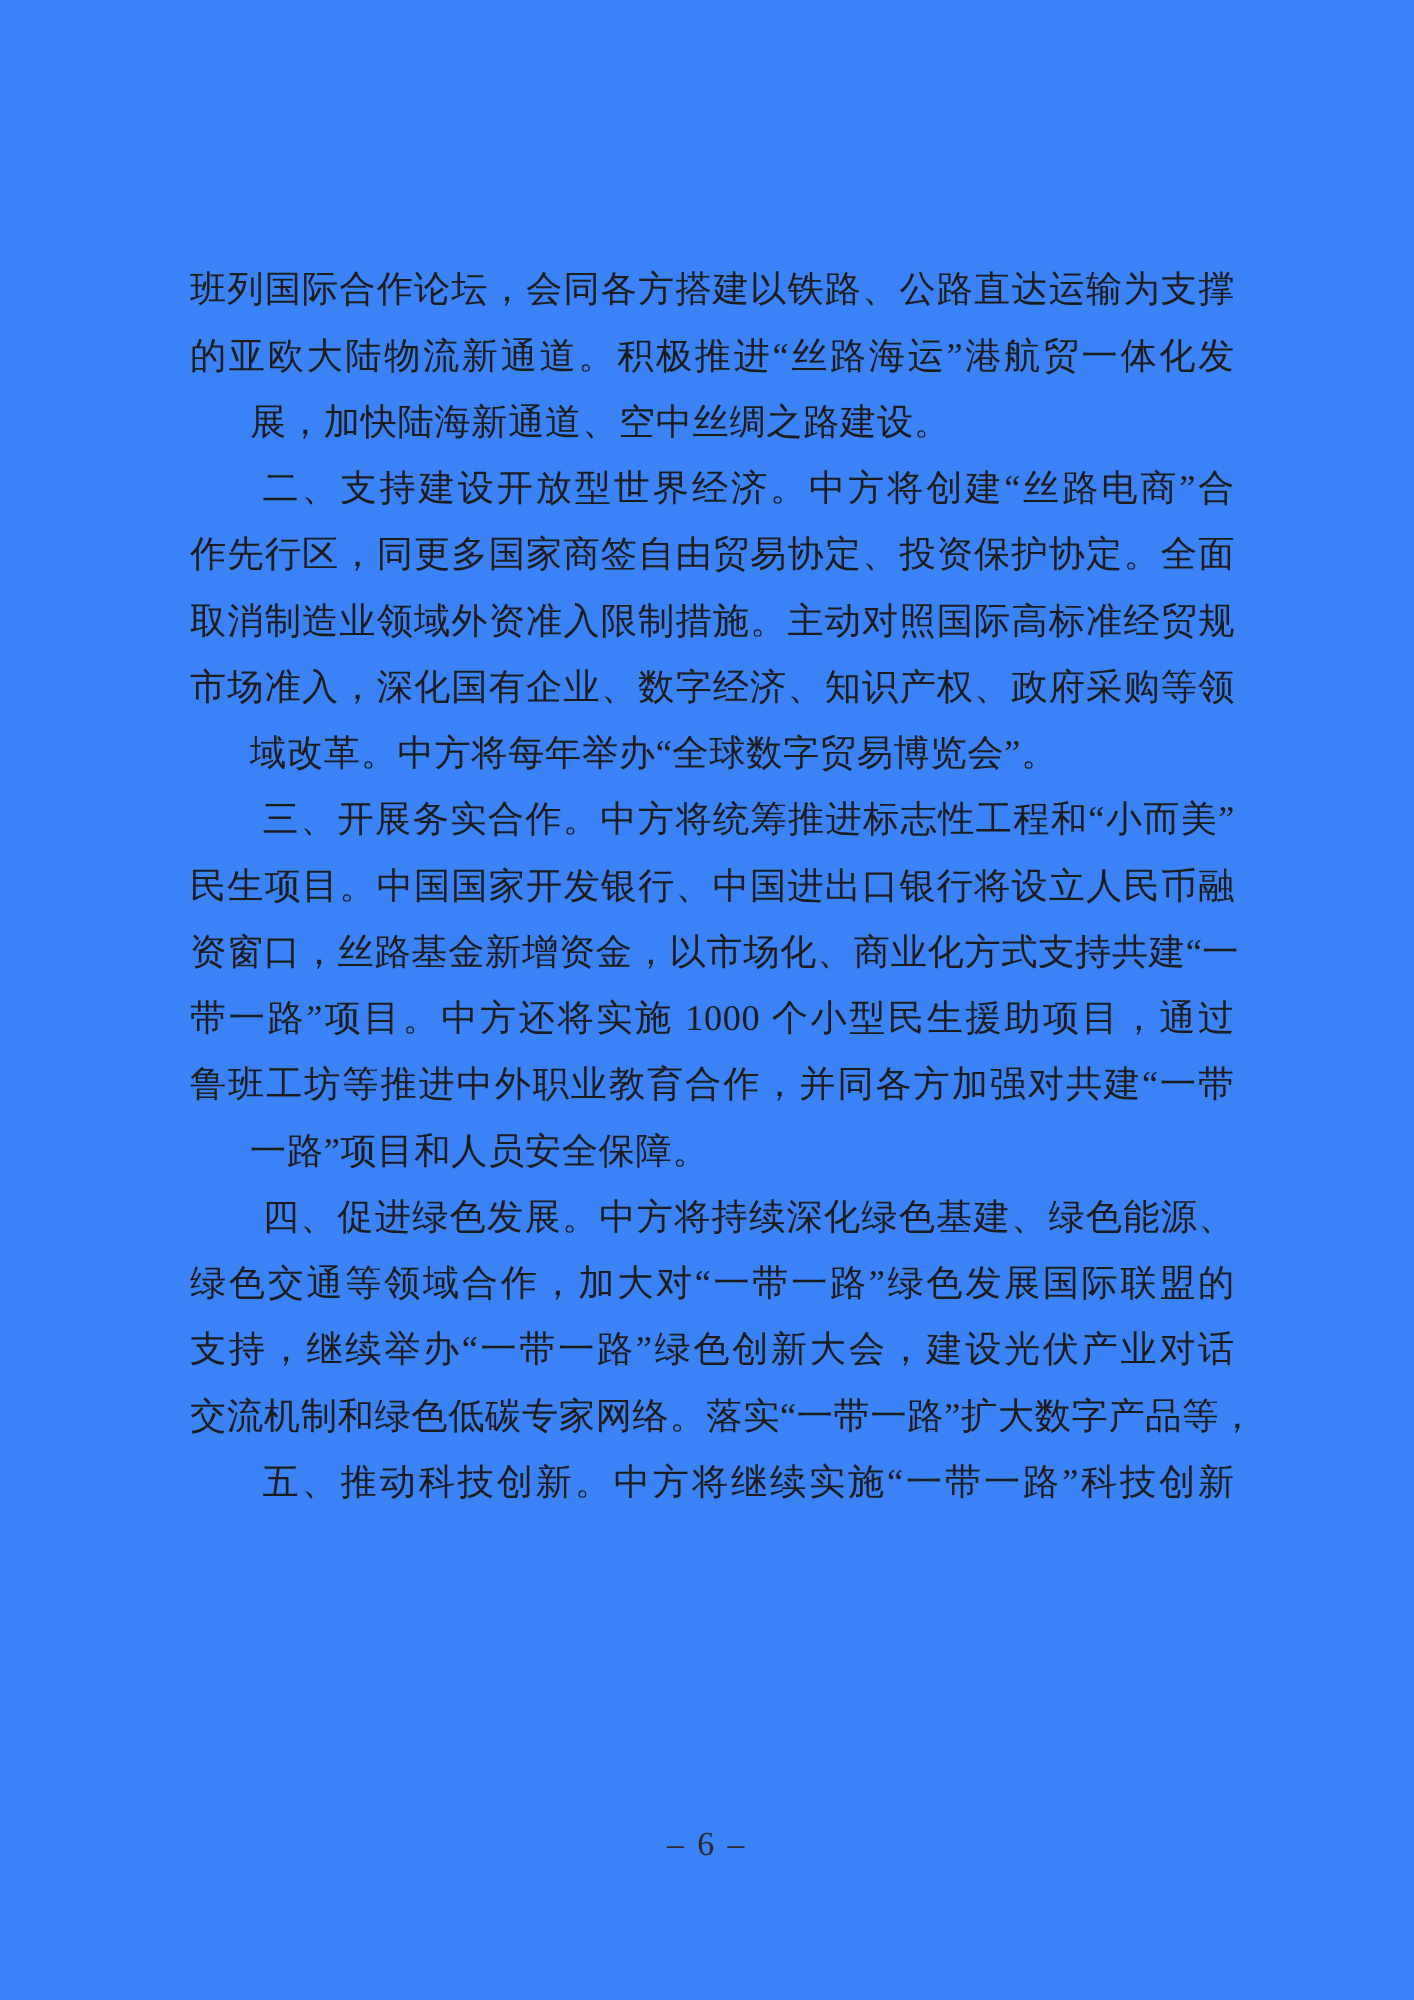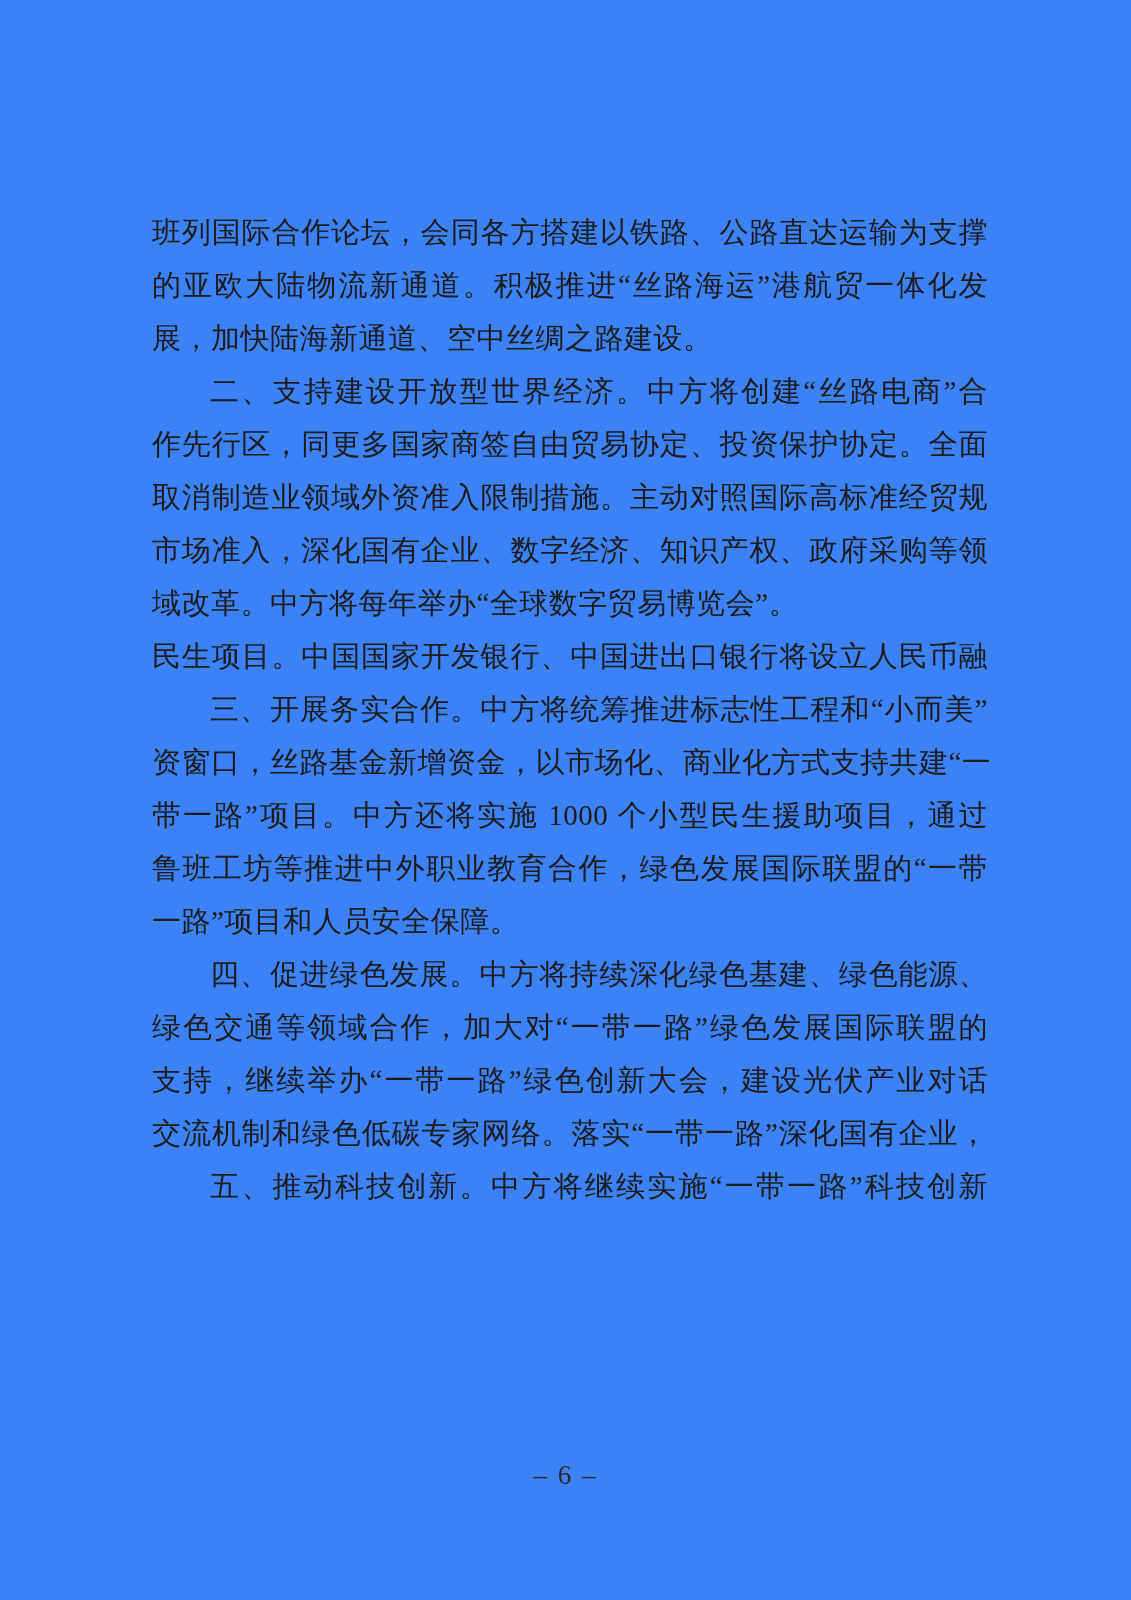--- a/index.html
+++ b/index.html
@@ -35,20 +35,21 @@
     text-justify: inter-character;
     white-space: nowrap;
     overflow: visible;
     letter-spacing: 0.5px;
   }
   .line.indent {
     text-indent: 58px;
   }
   .line.short-last {
     text-align-last: left;
+    margin-left: 48px;
   }
   .footer {
     position: absolute;
     left: 0;
     top: 1458px;
     width: 100%;
     text-align: center;
     font-size: 27px;
     line-height: 34px;
     color: #2a2a2a;
@@ -66,31 +67,31 @@
         <div class="line short-last">展，加快陆海新通道、空中丝绸之路建设。</div>
       </div>
       <div class="paragraph">
         <div class="line indent">二、支持建设开放型世界经济。中方将创建“丝路电商”合</div>
         <div class="line">作先行区，同更多国家商签自由贸易协定、投资保护协定。全面</div>
         <div class="line">取消制造业领域外资准入限制措施。主动对照国际高标准经贸规</div>
         <div class="line">市场准入，深化国有企业、数字经济、知识产权、政府采购等领</div>
         <div class="line short-last">域改革。中方将每年举办“全球数字贸易博览会”。</div>
       </div>
       <div class="paragraph">
+        <div class="line indent">三、开展务实合作。中方将统筹推进标志性工程和“小而美”</div>
         <div class="line">民生项目。中国国家开发银行、中国进出口银行将设立人民币融</div>
-        <div class="line indent">三、开展务实合作。中方将统筹推进标志性工程和“小而美”</div>
         <div class="line">资窗口，丝路基金新增资金，以市场化、商业化方式支持共建“一</div>
         <div class="line">带一路”项目。中方还将实施 1000 个小型民生援助项目，通过</div>
-        <div class="line">鲁班工坊等推进中外职业教育合作，绿色发展国际联盟的“一带</div>
+        <div class="line">鲁班工坊等推进中外职业教育合作，并同各方加强对共建“一带</div>
         <div class="line short-last">一路”项目和人员安全保障。</div>
       </div>
       <div class="paragraph">
         <div class="line indent">四、促进绿色发展。中方将持续深化绿色基建、绿色能源、</div>
         <div class="line">绿色交通等领域合作，加大对“一带一路”绿色发展国际联盟的</div>
         <div class="line">支持，继续举办“一带一路”绿色创新大会，建设光伏产业对话</div>
-        <div class="line">交流机制和绿色低碳专家网络。落实“一带一路”深化国有企业，</div>
+        <div class="line">交流机制和绿色低碳专家网络。落实“一带一路”扩大数字产品等，</div>
       </div>
       <div class="paragraph">
         <div class="line indent">五、推动科技创新。中方将继续实施“一带一路”科技创新</div>
       </div>
     </div>
   <div class="footer">– 6 –</div>
 </div>
 
 </body></html>

